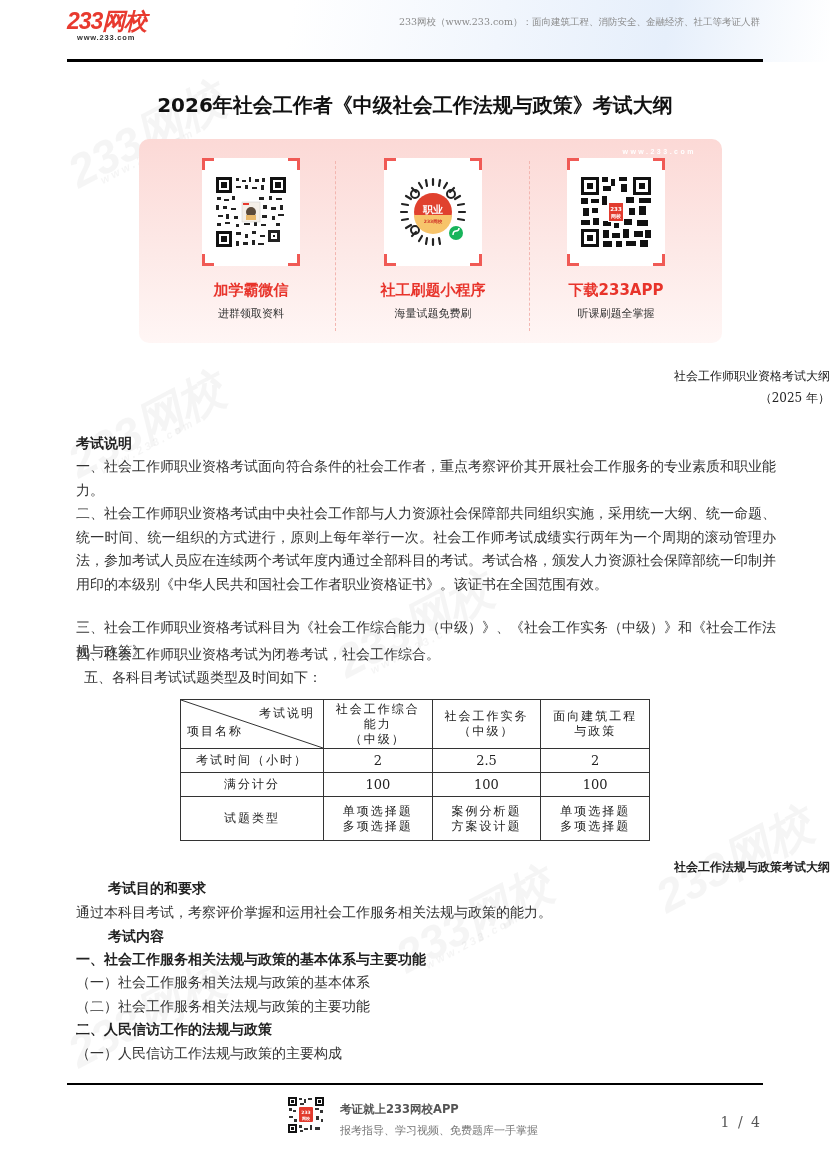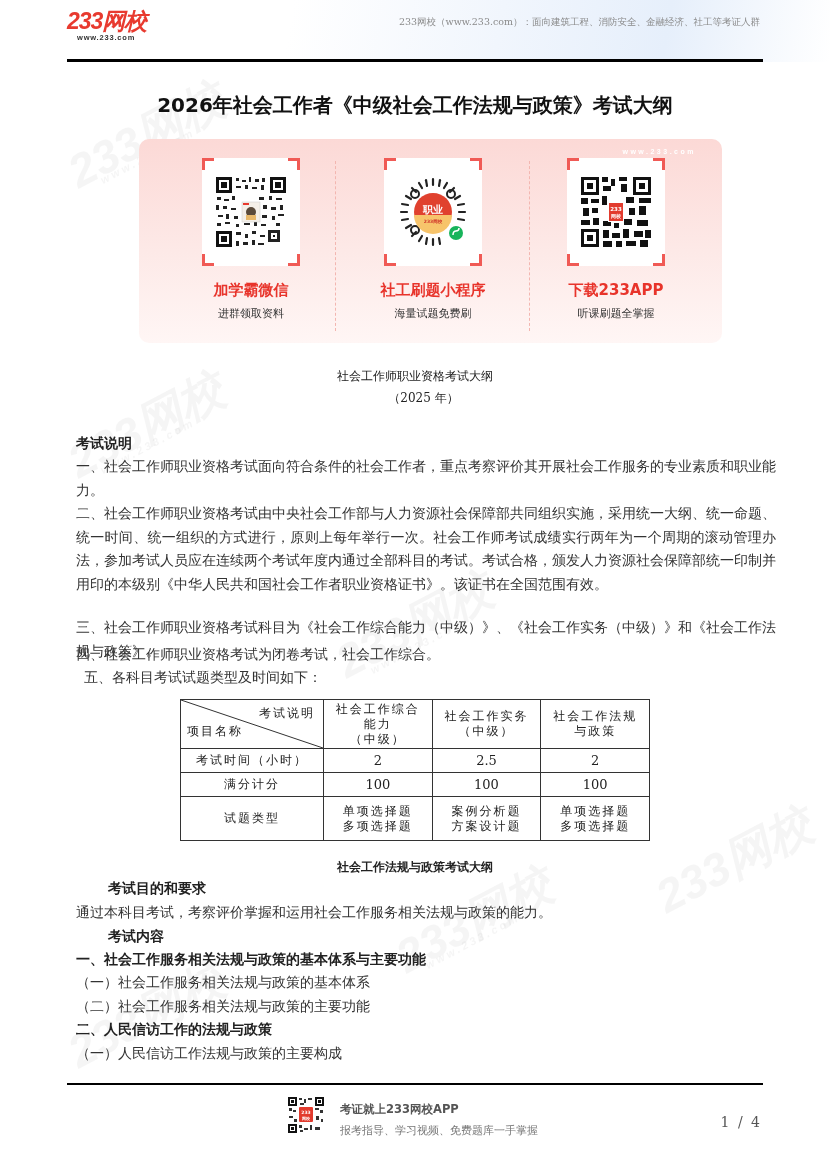--- a/index.html
+++ b/index.html
@@ -39,21 +39,21 @@
   .corner { position: absolute; width: 12px; height: 12px; border-color: #f05a55; border-style: solid; }
   .c-tl { left: 0; top: 0; border-width: 3px 0 0 3px; }
   .c-tr { right: 0; top: 0; border-width: 3px 3px 0 0; }
   .c-bl { left: 0; bottom: 0; border-width: 0 0 3px 3px; }
   .c-br { right: 0; bottom: 0; border-width: 0 3px 3px 0; }
   .qr { position: absolute; left: 12px; top: 17px; width: 74px; height: 74px; }
   .promo-title { margin-top: 15px; font-family: "DejaVu Sans", sans-serif; font-weight: bold; font-size: 15px; color: #e8342b; }
   .promo-sub { margin-top: 6px; font-family: "DejaVu Sans", sans-serif; font-size: 11px; color: #333; }
 
   
-  .center-line { position: absolute; left: 0; width: 830px; text-align: center; font-size: 12px; color: #222; }
+  .center-line { position: absolute; left: 0; width: 830px; text-align: right; font-size: 12px; color: #222; }
   .para { position: absolute; left: 76px; width: 700px; font-size: 14px; line-height: 23.5px; color: #333;
     text-align: justify; }
   .bold { font-weight: bold; color: #222; }
   .indent { padding-left: 32px; }
 
   
   .exam-table { position: absolute; left: 180px; top: 699px; width: 470px; border-collapse: collapse;
     font-size: 12px; color: #222; }
   .exam-table td { border: 1px solid #333; text-align: center; vertical-align: middle; line-height: 15px; }
   .exam-table .hdr td { height: 49px; }
@@ -321,21 +321,21 @@
     <td class="spaced">
       <div>社会工作综合</div>
       <div>能力</div>
       <div>（中级）</div>
     </td>
     <td class="spaced">
       <div>社会工作实务</div>
       <div>（中级）</div>
     </td>
     <td class="spaced">
-      <div>社会工作法规</div>
+      <div>面向建筑工程</div>
       <div>与政策</div>
     </td>
   </tr>
   <tr class="r-time">
     <td class="spaced">考试时间（小时）</td>
     <td class="num">2</td>
     <td class="num">2.5</td>
     <td class="num">2</td>
   </tr>
   <tr class="r-score">

